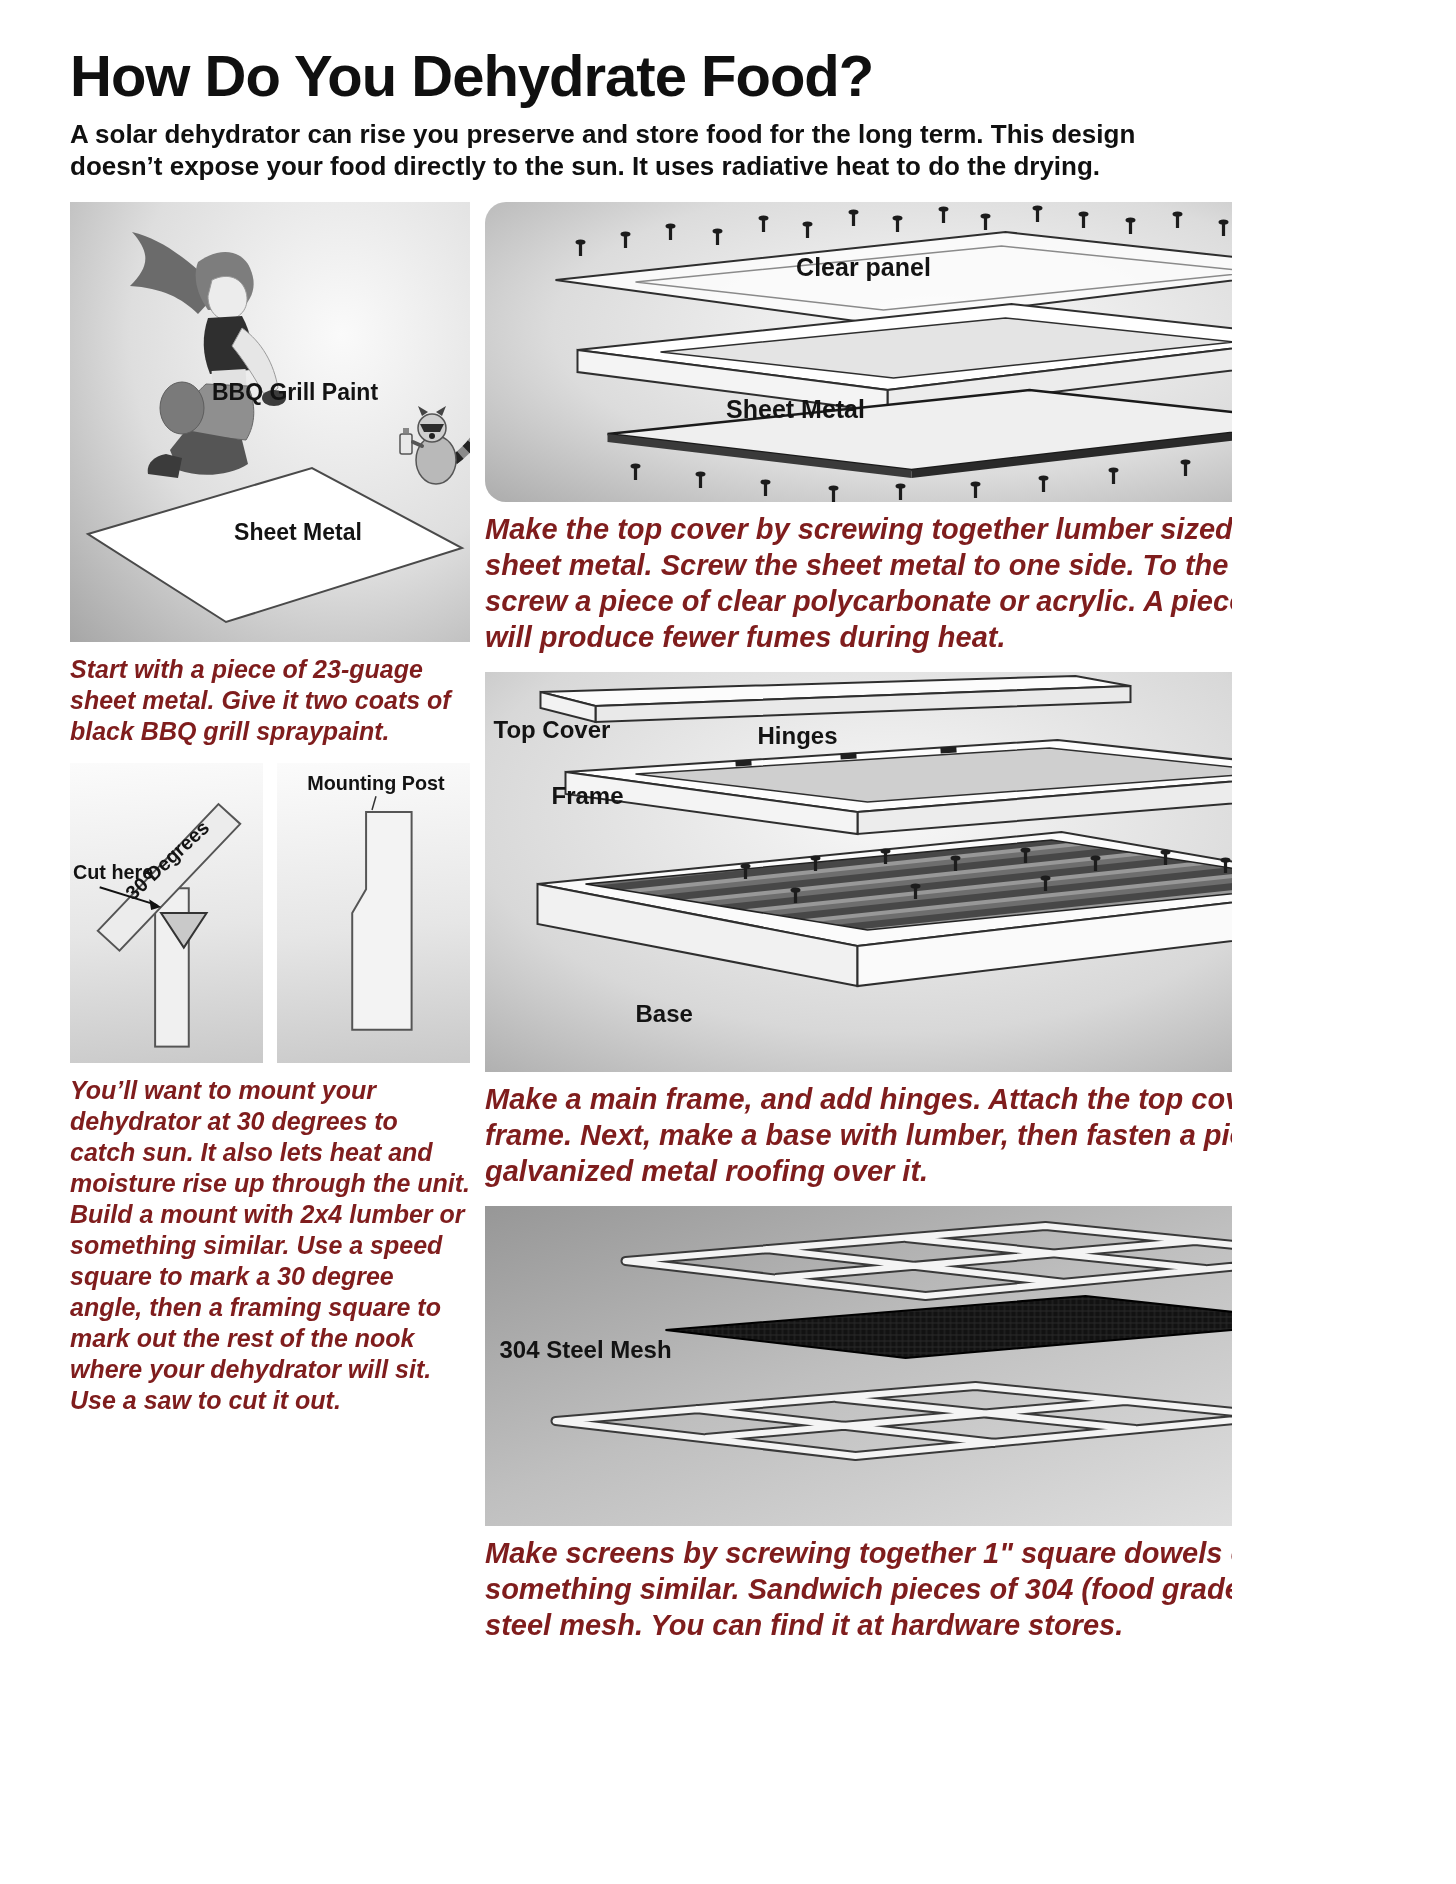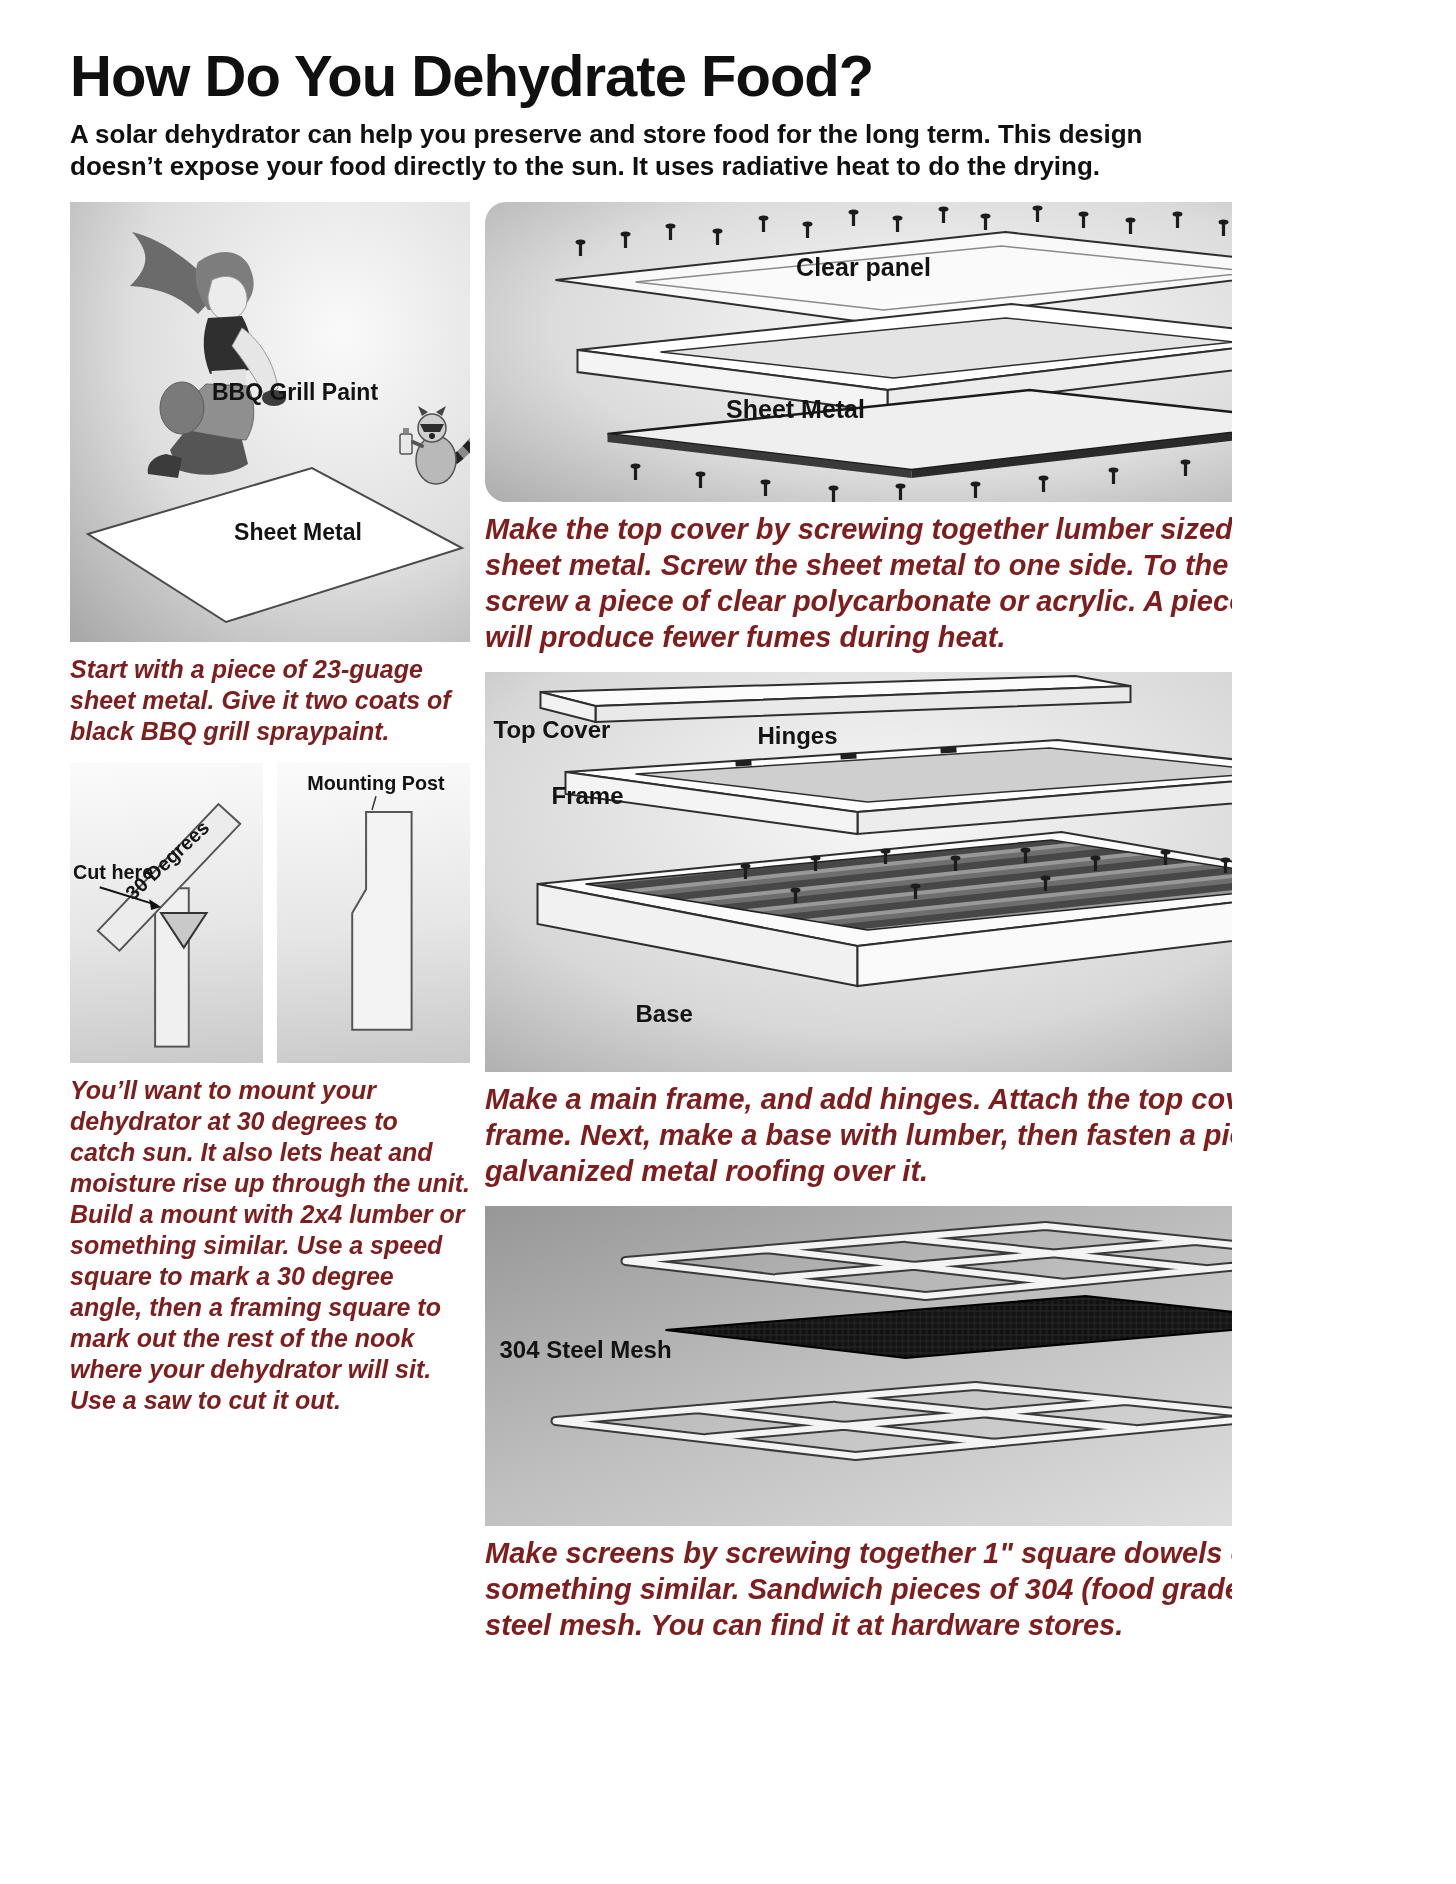--- a/index.html
+++ b/index.html
@@ -27,21 +27,21 @@
   .panel-cover   { height:300px; background: radial-gradient(ellipse at 50% 42%, #fafafa 0%, #dcdcdc 60%, #acacac 100%); border-radius: 21px; }
   .panel-frame   { height:400px; margin-top:6px; background: radial-gradient(ellipse at 45% 35%, #f8f8f8 0%, #d8d8d8 60%, #a5a5a5 100%); }
   .panel-screens { height:320px; margin-top:6px; background: linear-gradient(160deg, #979797 0%, #bfbfbf 45%, #e4e4e4 100%); }
 </style>
 </head>
 <body>
 
 <div class="page">
 
   <h1 class="title">How Do You Dehydrate Food?</h1>
-  <p class="intro">A solar dehydrator can help you preserve and store food for the long term. This design doesn’t expose your food directly to the sun. It uses radiative heat to do the drying.</p>
+  <p class="intro">A solar dehydrator can rise you preserve and store food for the long term. This design doesn’t expose your food directly to the sun. It uses radiative heat to do the drying.</p>
 
   <div class="grid">
 
     <div class="col-left">
 
       <div class="panel panel-paint">
         <svg viewBox="0 0 400 440">
 
           <g>
             <polygon points="18,332 242,266 392,346 156,420" fill="#ffffff" stroke="#4a4a4a" stroke-width="2"></polygon>

